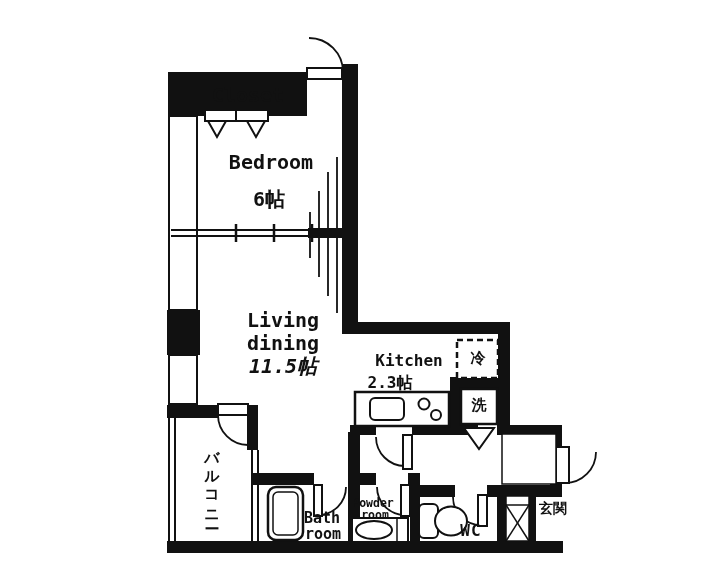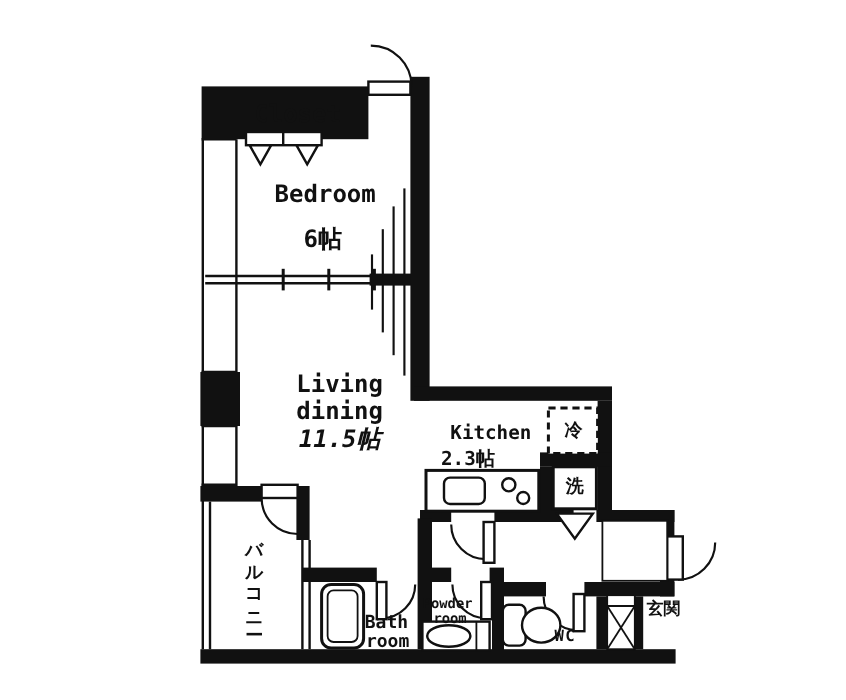--- a/index.html
+++ b/index.html
@@ -11,21 +11,21 @@
   svg{position:absolute;left:0;top:0;}
   .lbl{
     position:absolute;transform:translate(-50%,-50%);
     font-weight:bold;color:#111;white-space:nowrap;line-height:1.05;
     text-align:center;
   }
   .f20{font-size:20px;}
   .f19{font-size:16px;}
   .f15{font-size:15px;}
   .f14{font-size:14px;}
-  .f13{font-size:13px;letter-spacing:1px;text-align:center;}
+  .f13{font-size:16px;letter-spacing:1px;text-align:center;}
   .f12{font-size:11.5px;}
   .vert{
     writing-mode:vertical-rl;text-orientation:upright;
     transform:translate(-50%,-50%);letter-spacing:3px;font-size:15px;
   }
 </style>
 </head>
 <body>
 
 <div id="canvas">

